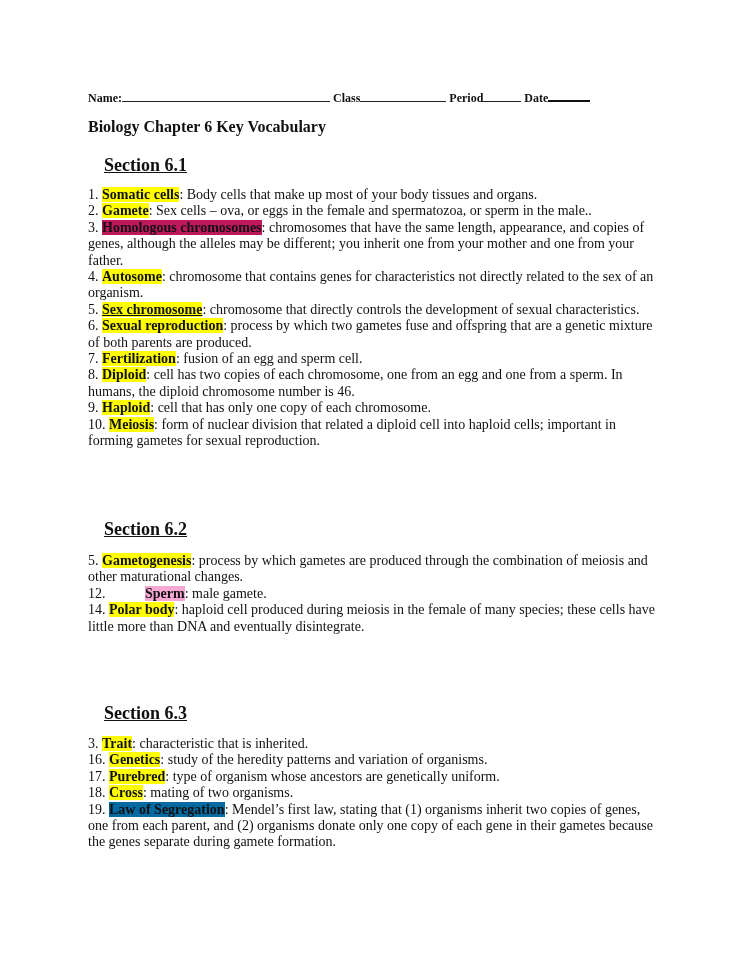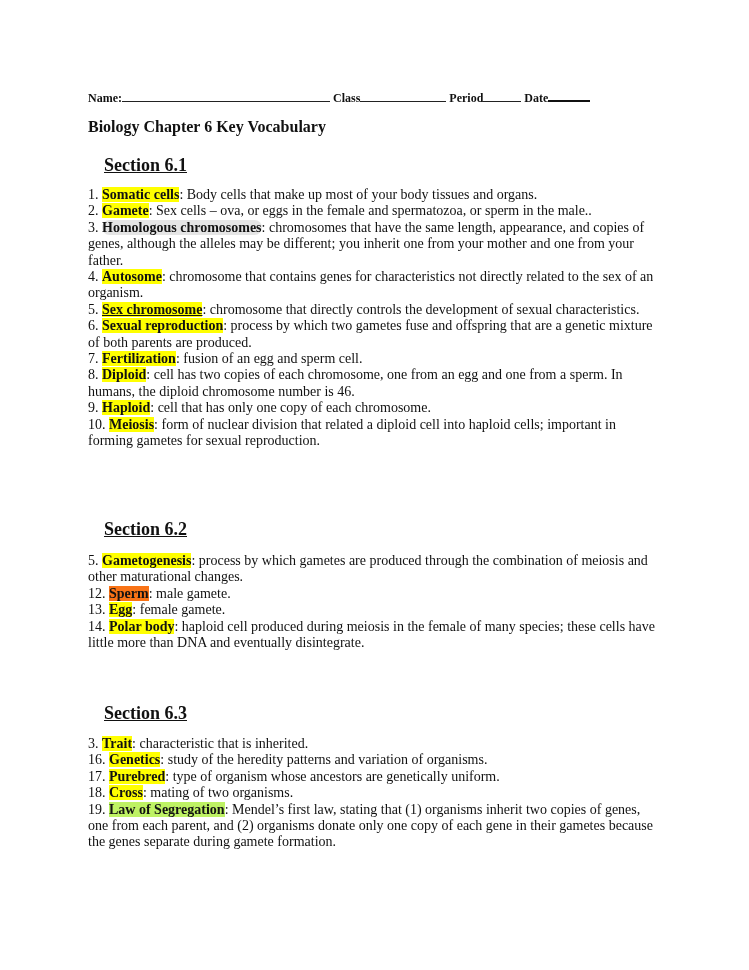--- a/index.html
+++ b/index.html
@@ -81,40 +81,39 @@
     <span>Period</span><span class="blank" style="width:38px"></span>
     <span>Date</span><span class="blank bold" style="width:42px"></span>
   </div>
 
   <div class="title">Biology Chapter 6 Key Vocabulary</div>
 
   <div class="section-head" style="top:155px">Section 6.1</div>
   <div class="list" style="top:187px">
     <p class="item"><span>1. </span><span class="term" style="background: rgb(255, 255, 0);">Somatic cells</span><span>: Body cells that make up most of your body tissues and organs.</span></p>
     <p class="item"><span>2. </span><span class="term" style="background: rgb(255, 255, 0); text-align: center;">Gamete</span><span>: Sex cells – ova, or eggs in the female and spermatozoa, or sperm in the male..</span></p>
-    <p class="item"><span>3. </span><span class="term" style="background: #e5e5e5; border-radius: 8px;">Homologous chromosomes</span><span>: chromosomes that have the same length, appearance, and copies of genes, although the alleles may be different; you inherit one from your mother and one from your father.</span></p>
+    <p class="item"><span>3. </span><span class="term" style="background: #be185d;">Homologous chromosomes</span><span>: chromosomes that have the same length, appearance, and copies of genes, although the alleles may be different; you inherit one from your mother and one from your father.</span></p>
     <p class="item"><span>4. </span><span class="term" style="background: rgb(255, 255, 0);">Autosome</span><span>: chromosome that contains genes for characteristics not directly related to the sex of an organism.</span></p>
     <p class="item"><span>5. </span><span class="term" style="background: rgb(255, 255, 0); text-decoration: underline;">Sex chromosome</span><span>: chromosome that directly controls the development of sexual characteristics.</span></p>
     <p class="item"><span>6. </span><span class="term" style="background: rgb(255, 255, 0);">Sexual reproduction</span><span>: process by which two gametes fuse and offspring that are a genetic mixture of both parents are produced.</span></p>
     <p class="item"><span>7. </span><span class="term" style="background: rgb(255, 255, 0);">Fertilization</span><span>: fusion of an egg and sperm cell.</span></p>
     <p class="item"><span>8. </span><span class="term" style="background: rgb(255, 255, 0);">Diploid</span><span>: cell has two copies of each chromosome, one from an egg and one from a sperm. In humans, the diploid chromosome number is 46.</span></p>
     <p class="item"><span>9. </span><span class="term" style="background: rgb(255, 255, 0);">Haploid</span><span>: cell that has only one copy of each chromosome.</span></p>
     <p class="item"><span>10. </span><span class="term" style="background: rgb(255, 255, 0);">Meiosis</span><span>: form of nuclear division that related a diploid cell into haploid cells; important in forming gametes for sexual reproduction.</span></p>
   </div>
 
   <div class="section-head" style="top:519px">Section 6.2</div>
   <div class="list" style="top:553px">
     <p class="item"><span>5. </span><span class="term" style="background: rgb(255, 255, 0);">Gametogenesis</span><span>: process by which gametes are produced through the combination of meiosis and other maturational changes.</span></p>
-    <p class="item"><span>12. </span><span class="term" style="background: #f97316;">Sperm</span><span>: male gamete.</span></p>
-    <p class="item"><span>13. </span><span class="term" style="background: rgb(255, 255, 0);">Egg</span><span>: female gamete.</span></p>
+    <p class="item"><span>12. </span><span class="term" style="background: #f9a8d4; margin-left: 36px;">Sperm</span><span>: male gamete.</span></p>
     <p class="item"><span>14. </span><span class="term" style="background: rgb(255, 255, 0);">Polar body</span><span>: haploid cell produced during meiosis in the female of many species; these cells have little more than DNA and eventually disintegrate.</span></p>
   </div>
 
   <div class="section-head" style="top:703px">Section 6.3</div>
   <div class="list" style="top:736px">
     <p class="item"><span>3. </span><span class="term" style="background: rgb(255, 255, 0);">Trait</span><span>: characteristic that is inherited.</span></p>
     <p class="item"><span>16. </span><span class="term" style="background: rgb(255, 255, 0);">Genetics</span><span>: study of the heredity patterns and variation of organisms.</span></p>
     <p class="item"><span>17. </span><span class="term" style="background: rgb(255, 255, 0);">Purebred</span><span>: type of organism whose ancestors are genetically uniform.</span></p>
     <p class="item"><span>18. </span><span class="term" style="background: rgb(255, 255, 0);">Cross</span><span>: mating of two organisms.</span></p>
-    <p class="item"><span>19. </span><span class="term" style="background: #bef264;">Law of Segregation</span><span>: Mendel’s first law, stating that (1) organisms inherit two copies of genes, one from each parent, and (2) organisms donate only one copy of each gene in their gametes because the genes separate during gamete formation.</span></p>
+    <p class="item"><span>19. </span><span class="term" style="background: #0369a1;">Law of Segregation</span><span>: Mendel’s first law, stating that (1) organisms inherit two copies of genes, one from each parent, and (2) organisms donate only one copy of each gene in their gametes because the genes separate during gamete formation.</span></p>
   </div>
 
 </div>
 
 </body></html>

